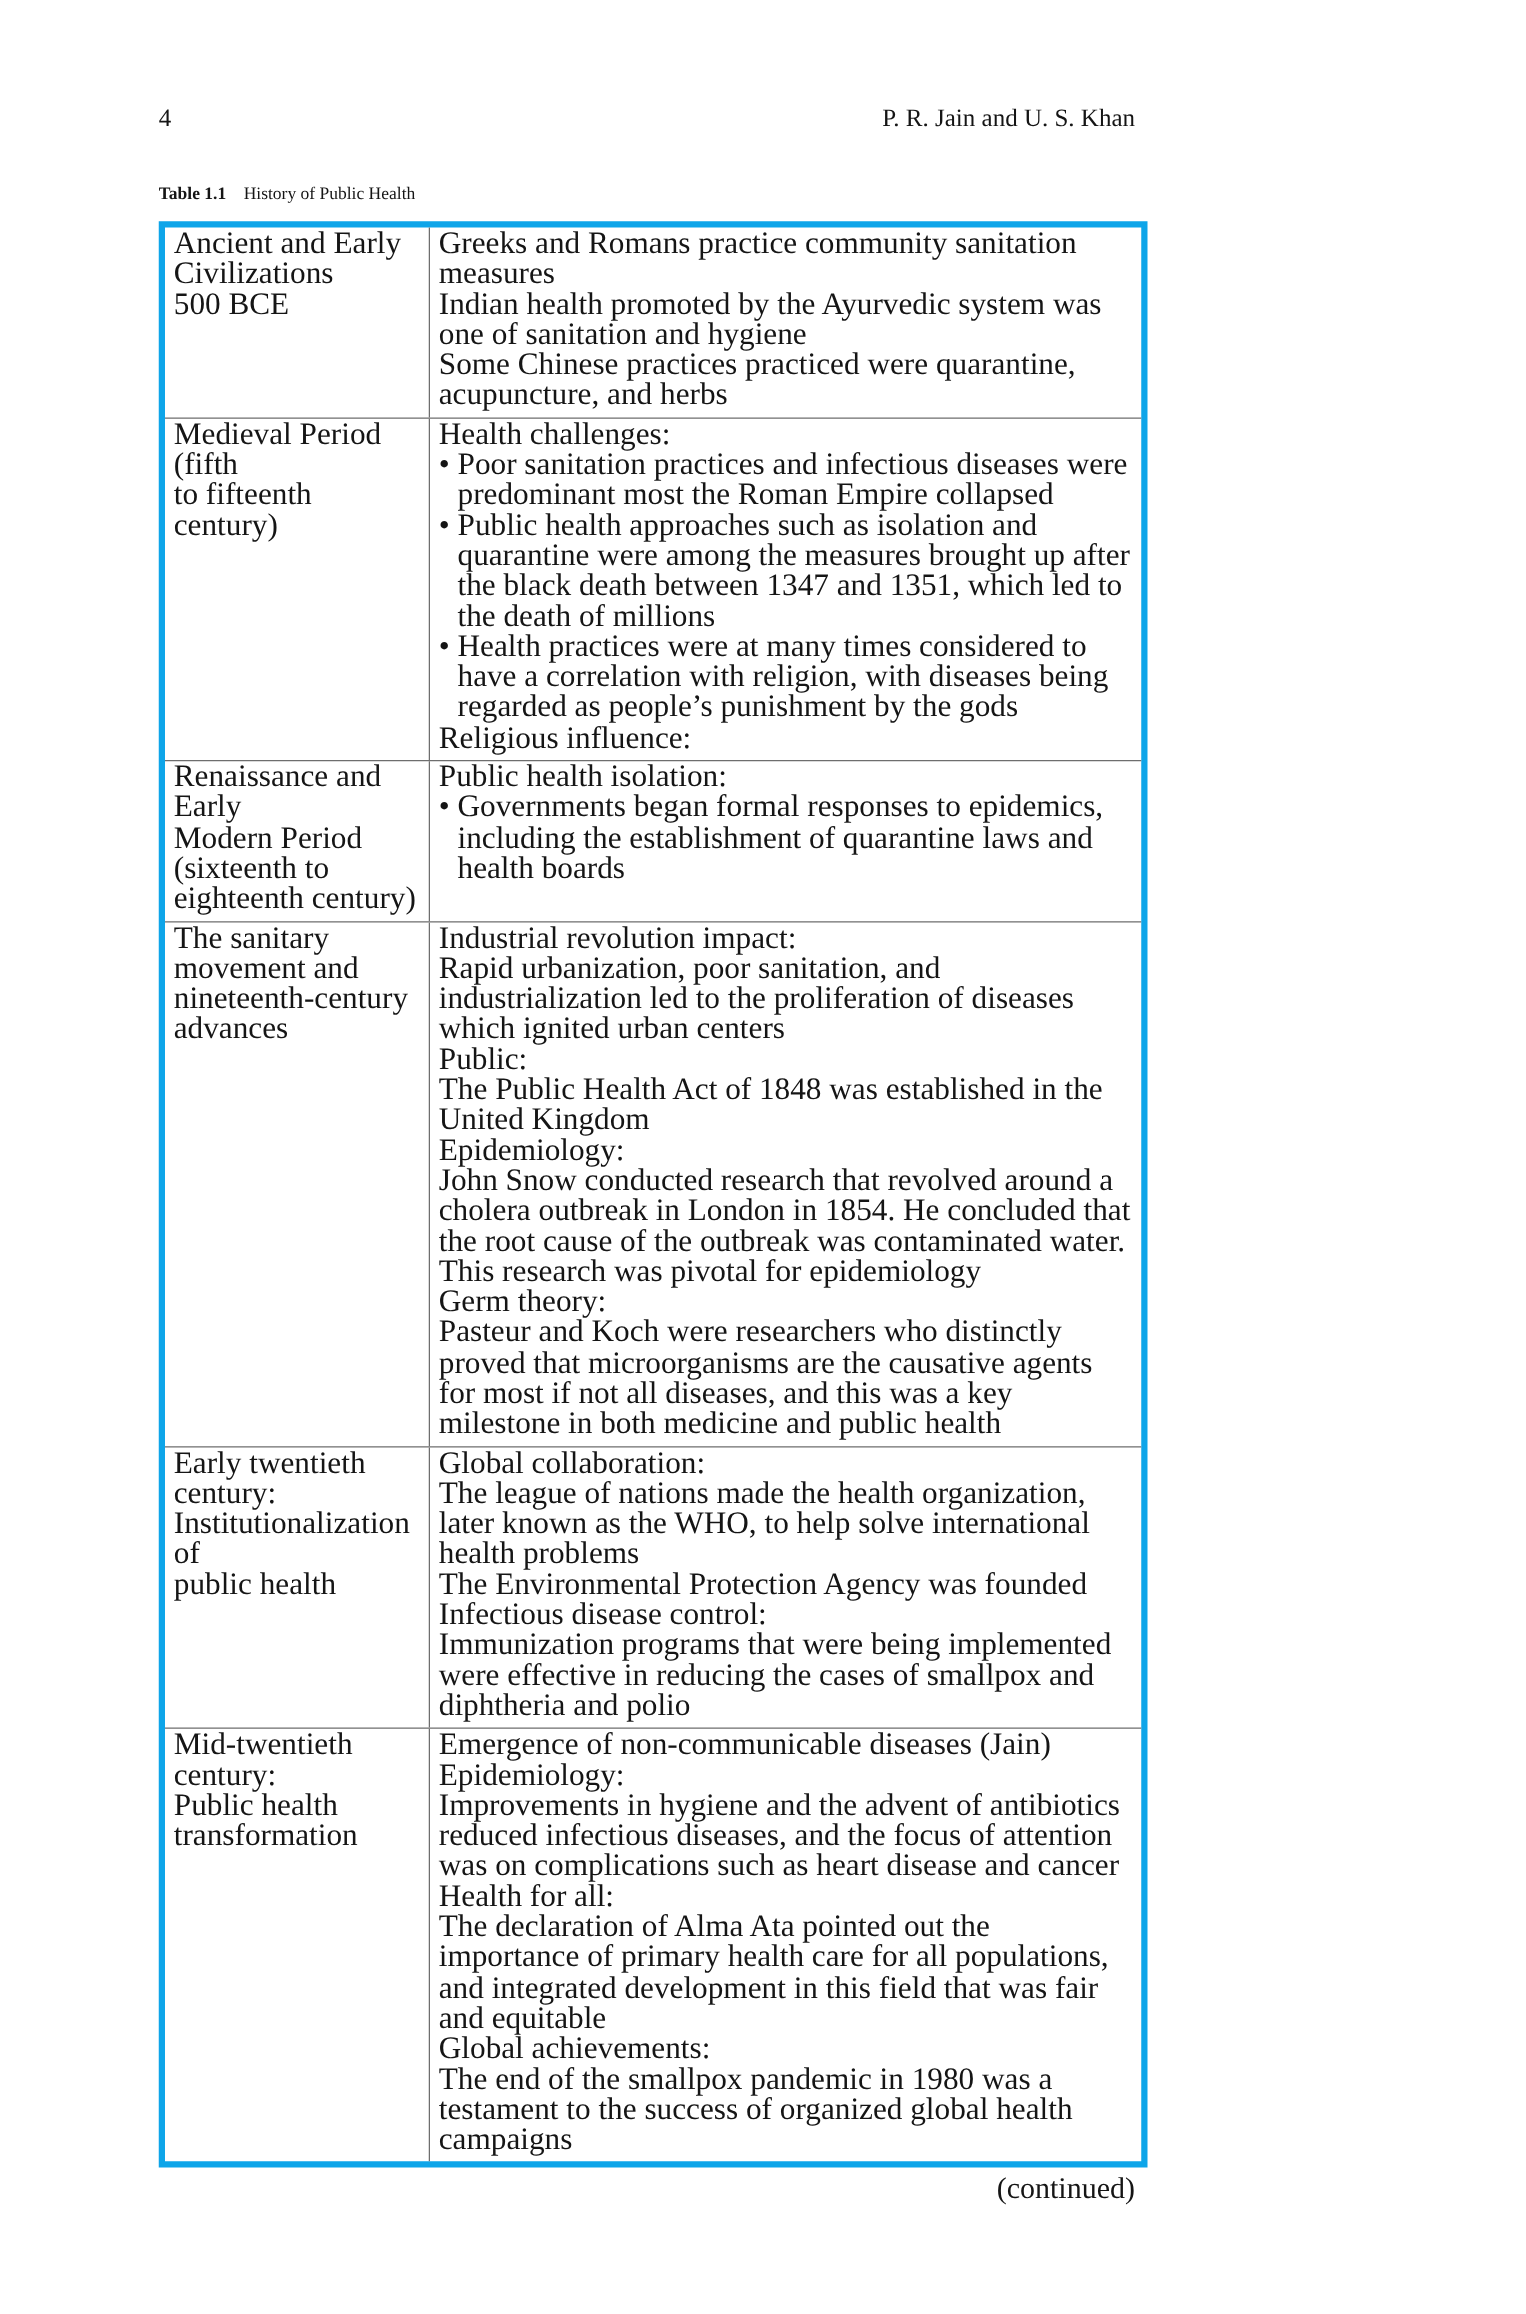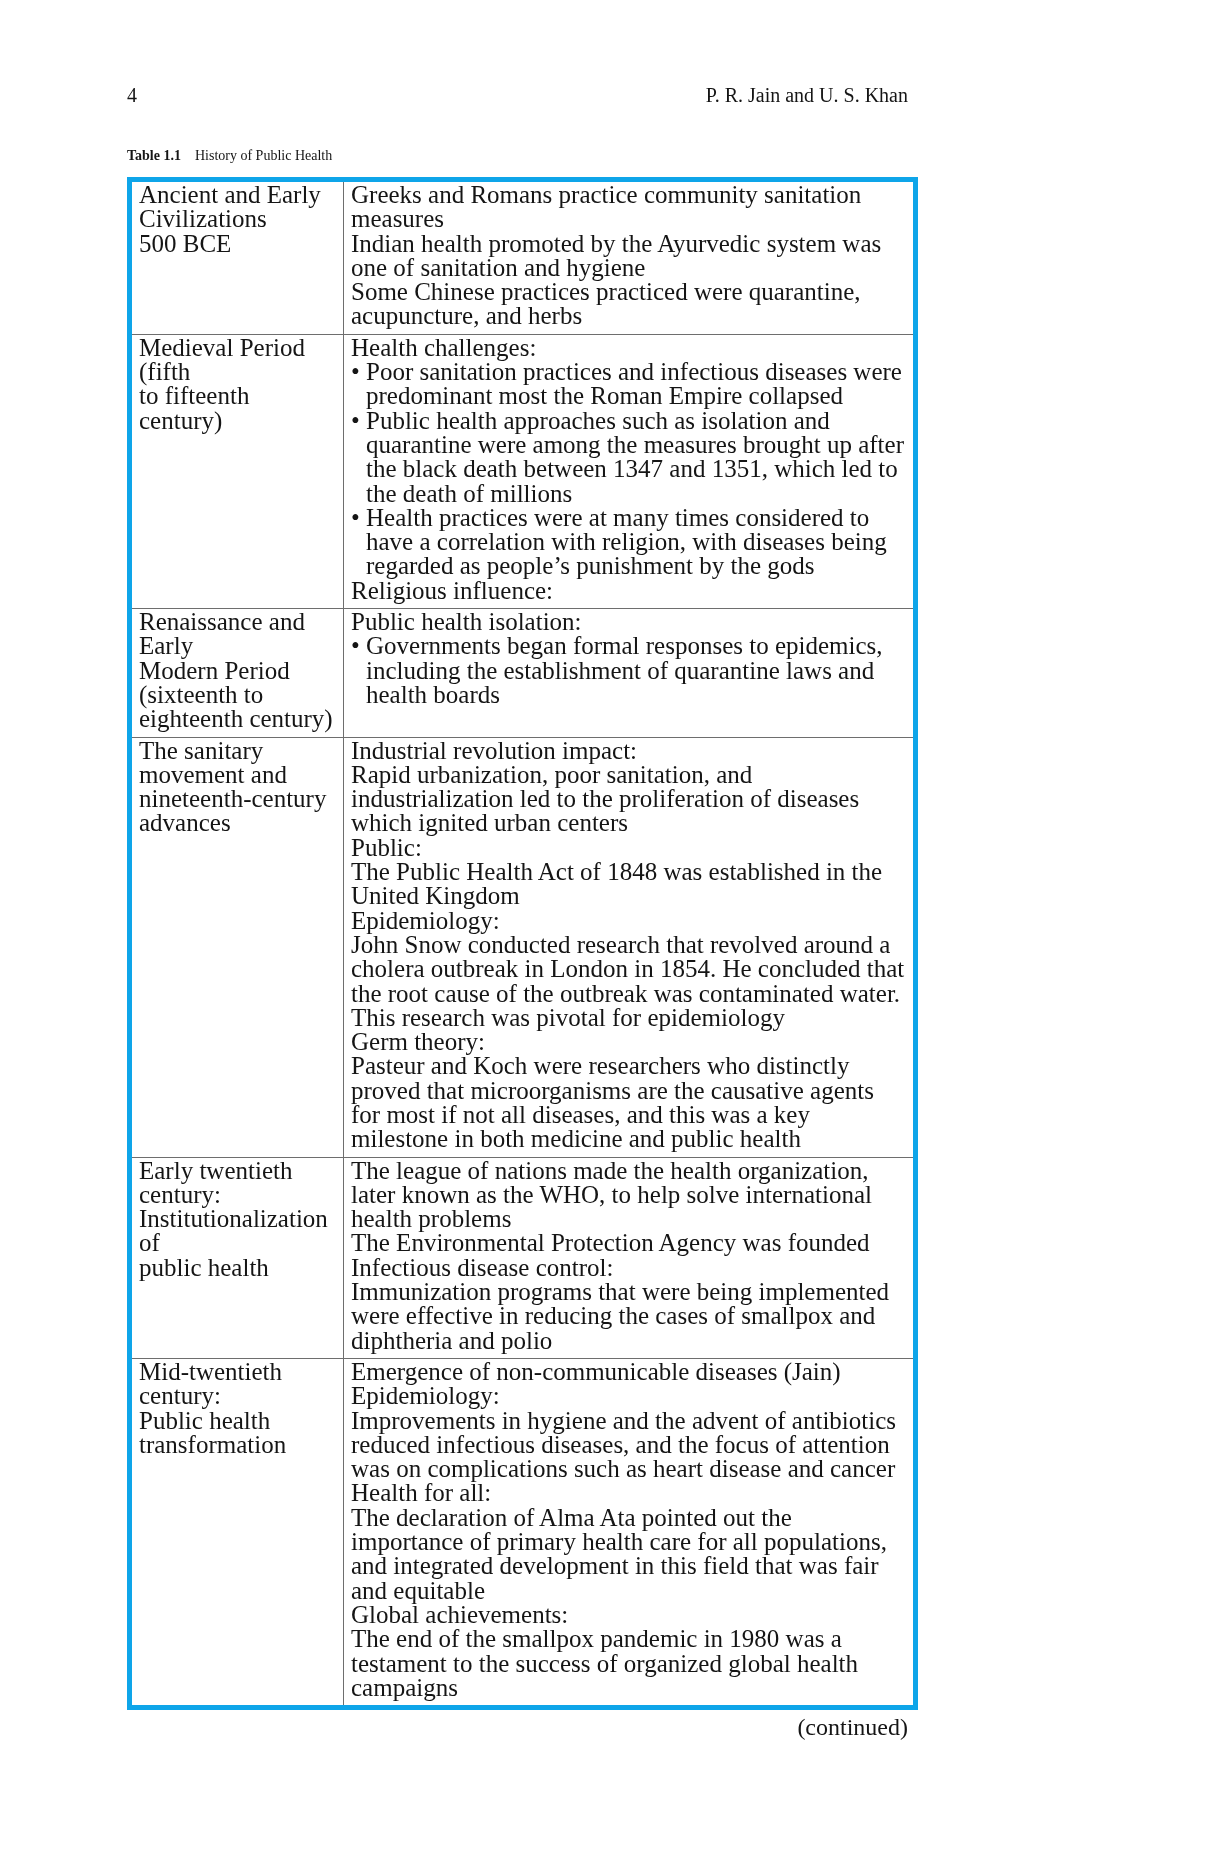--- a/index.html
+++ b/index.html
@@ -135,20 +135,21 @@
             <div class="line">Pasteur and Koch were researchers who distinctly proved that microorganisms are the causative agents for most if not all diseases, and this was a key milestone in both medicine and public health</div>
           </div>
   </div>
 
   <div class="trow">
     <div class="cell period">Early twentieth
 century:
 Institutionalization of
 public health</div>
     <div class="cell content">
+            <div class="line">Global collaboration:</div>
             <div class="line">The league of nations made the health organization, later known as the WHO, to help solve international health problems</div>
             <div class="line">The Environmental Protection Agency was founded</div>
             <div class="line">Infectious disease control:</div>
             <div class="line">Immunization programs that were being implemented were effective in reducing the cases of smallpox and diphtheria and polio</div>
           </div>
   </div>
 
   <div class="trow">
     <div class="cell period">Mid-twentieth century:
 Public health

